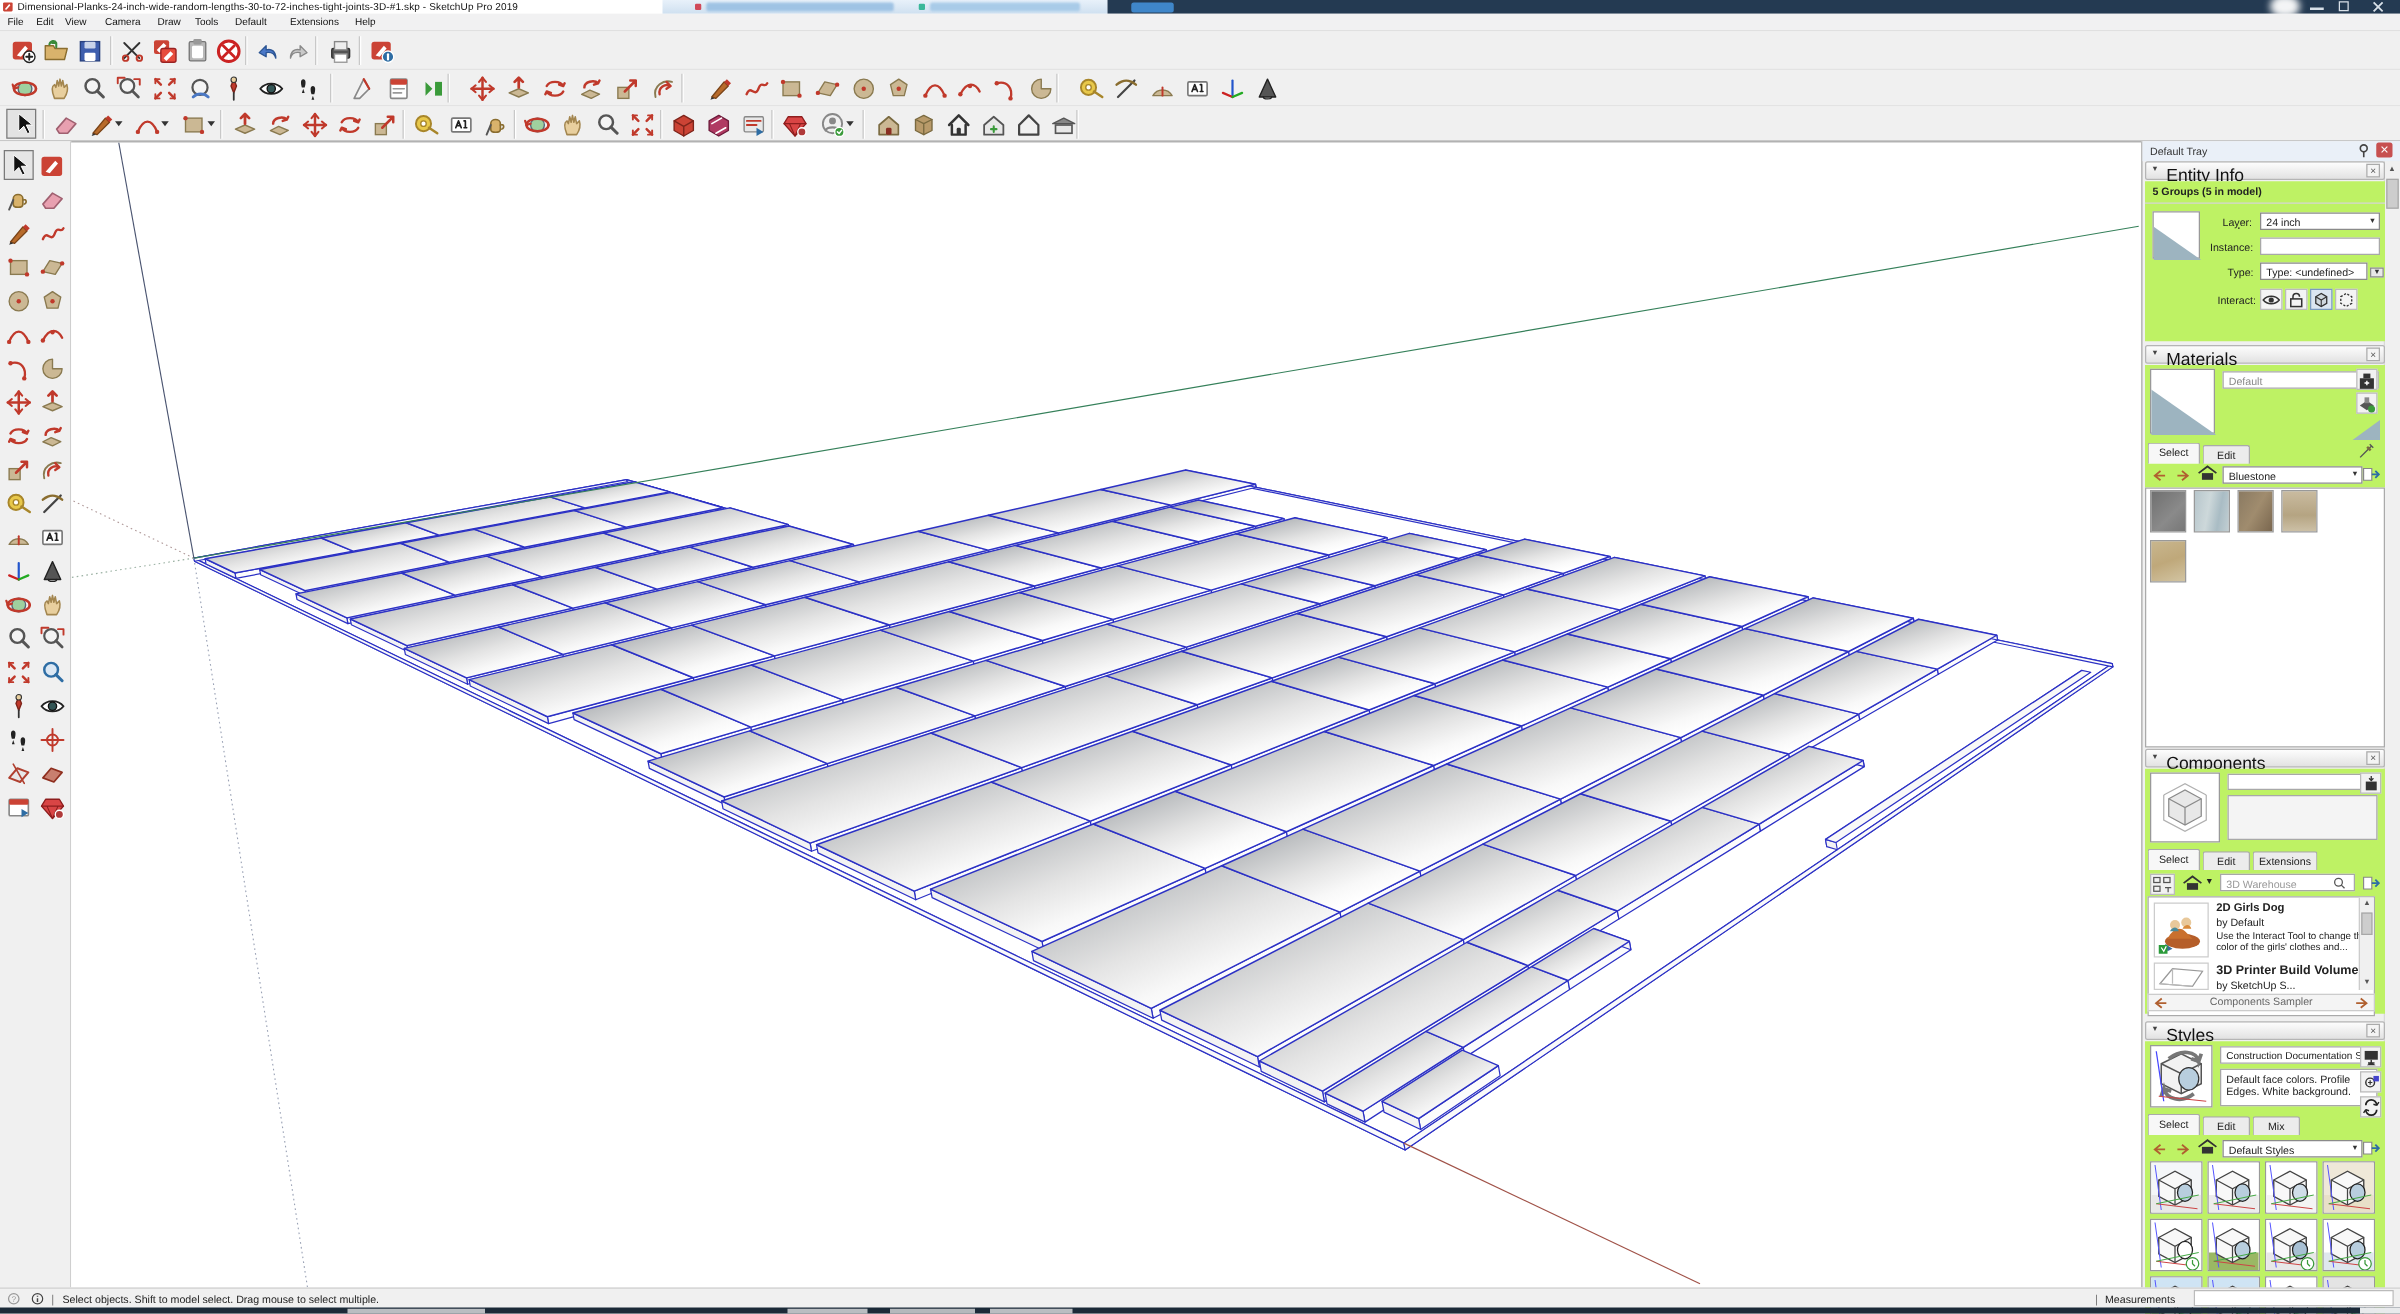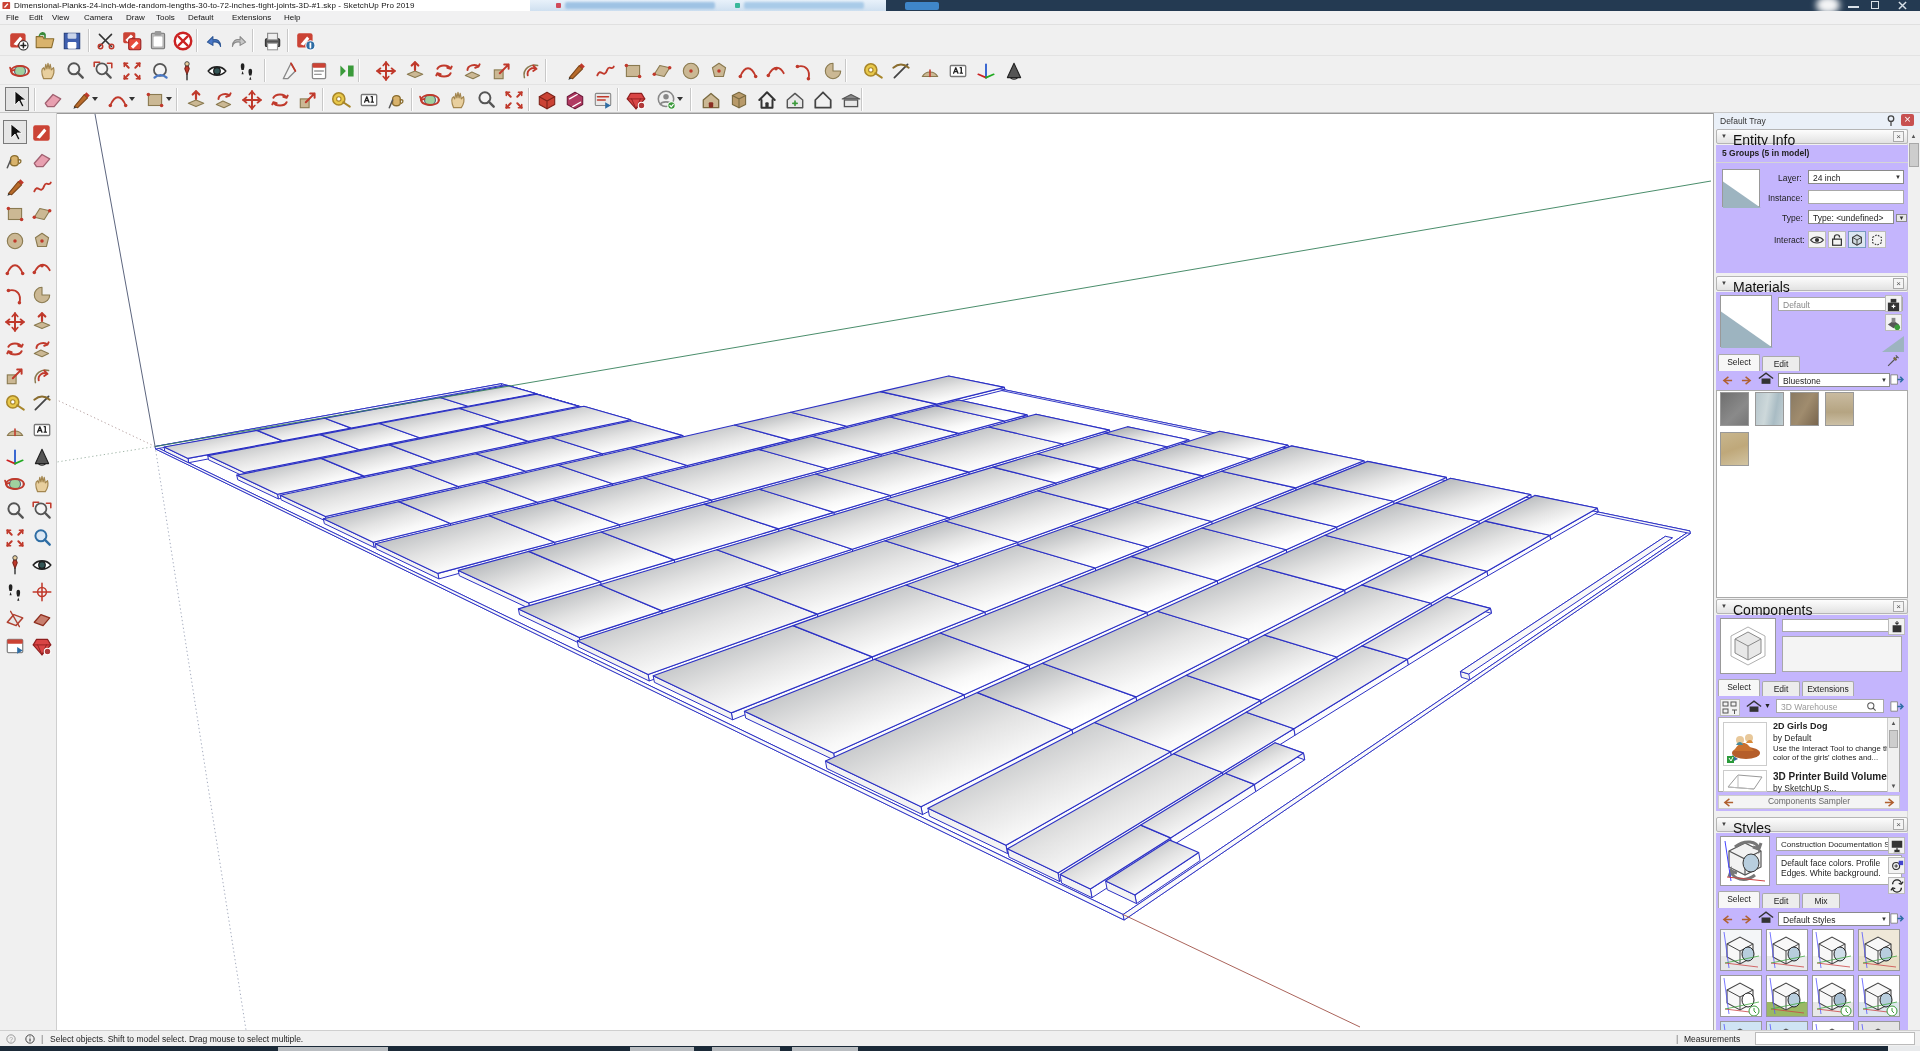--- a/index.html
+++ b/index.html
@@ -19,21 +19,21 @@
 #trayhead{position:absolute;left:0;top:0;width:100%;height:16px;background:#eaf0f8;color:#333;padding:3px 0 0 6px;font-size:8.5px}
 #pin{position:absolute;right:24px;top:2px;color:#444;font-size:9px}
 #trayx{position:absolute;right:6px;top:1px;width:13px;height:12px;background:#c75050;color:#fff;text-align:center;font-size:9px;border-radius:2px}
 #trayscroll{position:absolute;right:0;top:16px;width:13px;height:901px;background:#f0f0f0;border-left:1px solid #d8d8d8}
 .sarr{position:relative;width:11px;height:11px;font-size:6px;color:#555;text-align:center;padding-top:2px}
 #sthumb{position:absolute;top:14px;left:1px;width:10px;height:24px;background:#cdcdcd;border:1px solid #a8a8a8}
 .phdr{position:absolute;left:2px;width:192px;height:15px;background:linear-gradient(180deg,#fdfdfd,#e2e2e2);border:1px solid #b5b5b5;border-radius:2px;color:#111}
 .tri{position:absolute;left:4px;top:3px;font-size:6px;color:#444}
 .phl{position:absolute;left:16px;top:2px;font-size:14px}
 .pclose{position:absolute;right:3px;top:1px;width:11px;height:11px;border:1px solid #aaa;background:#f4f4f4;color:#555;text-align:center;font-size:8px;line-height:10px}
-.pbody{position:absolute;left:2px;width:192px;background:#c4b5fd;color:#222}
+.pbody{position:absolute;left:2px;width:192px;background:#bef264;color:#222}
 .lab{position:absolute;font-size:8.5px;color:#222}
 .combo{position:absolute;height:14px;background:#fff;border:1px solid #8a8a8a;padding:2px 0 0 4px;font-size:8.5px}
 .ca{position:absolute;right:2px;top:3px;font-size:6px;color:#333}
 .tbox{position:absolute;height:14px;background:#fff;border:1px solid #a8a8a8;padding:2px 0 0 4px;font-size:8.5px}
 .tgl{position:absolute;width:18px;height:17px;border:1px solid #bbb;background:#f4f4f4;text-align:center;padding-top:1px}
 .tgl.sel{background:#dbe6f1;border-color:#7a9ac0}
 .mbtn{position:absolute;width:17px;height:17px;border:1px solid #bbb;background:#f2f2f2;text-align:center;padding-top:1px}
 .tab{position:absolute;height:15px;background:#ececec;border:1px solid #aaa;border-bottom:none;border-radius:2px 2px 0 0;text-align:center;padding-top:2px;font-size:8.5px}
 .tab.on{background:#f7f7f7;height:17px;z-index:2}
 .navrow{position:absolute;left:2px;width:188px;height:16px}
@@ -989,21 +989,21 @@
      <div class="tbox" style="left:58px;top:0px;width:108px;color:#999">3D Warehouse</div>
      <svg style="position:absolute;left:148px;top:2px" width="11" height="11" viewBox="0 0 16 16">
           <circle cx="7" cy="7" r="4.5" fill="none" stroke="#555" stroke-width="1.5"></circle>
           <path d="M10 10 L14 14" stroke="#555" stroke-width="1.5"></path>
         </svg>
      <svg style="position:absolute;right:2px;top:0px" width="15" height="15" viewBox="0 0 16 16">
           <path d="M2 3 H9 V13 H2 Z" fill="#fff" stroke="#888"></path>
           <path d="M9 8 L15 8 M12 5 L15 8 L12 11" stroke="#2e6da4" stroke-width="1.6" fill="none"></path>
         </svg>
    </div>
-   <div style="position:absolute;left:2px;top:102px;width:182px;height:75px;background:#fff;border:1px solid #aaa">
+   <div style="position:absolute;left:2px;top:102px;width:182px;height:96px;background:#fff;border:1px solid #aaa">
      <div style="position:absolute;left:4px;top:4px;width:44px;height:44px;border:1px solid #ccc">
        <svg width="42" height="42" viewBox="0 0 42 42">
             <ellipse cx="22" cy="30" rx="14" ry="6" fill="#b55e2a"></ellipse>
             <path d="M10 28 C14 20,20 18,24 22 L30 28 Z" fill="#c9702e"></path>
             <circle cx="16" cy="17" r="4" fill="#e8c89a"></circle>
             <circle cx="25" cy="15" r="4" fill="#e8c89a"></circle>
             <path d="M12 22 C14 18,18 18,19 22 Z" fill="#4a8a9a"></path>
             <path d="M22 20 C24 16,28 16,29 20 Z" fill="#d98a3a"></path>
             <path d="M8 32 L14 36 L10 38 Z" fill="#3a6a9a"></path>
             <rect x="3" y="33" width="7" height="7" fill="#2a9a3a"></rect>

